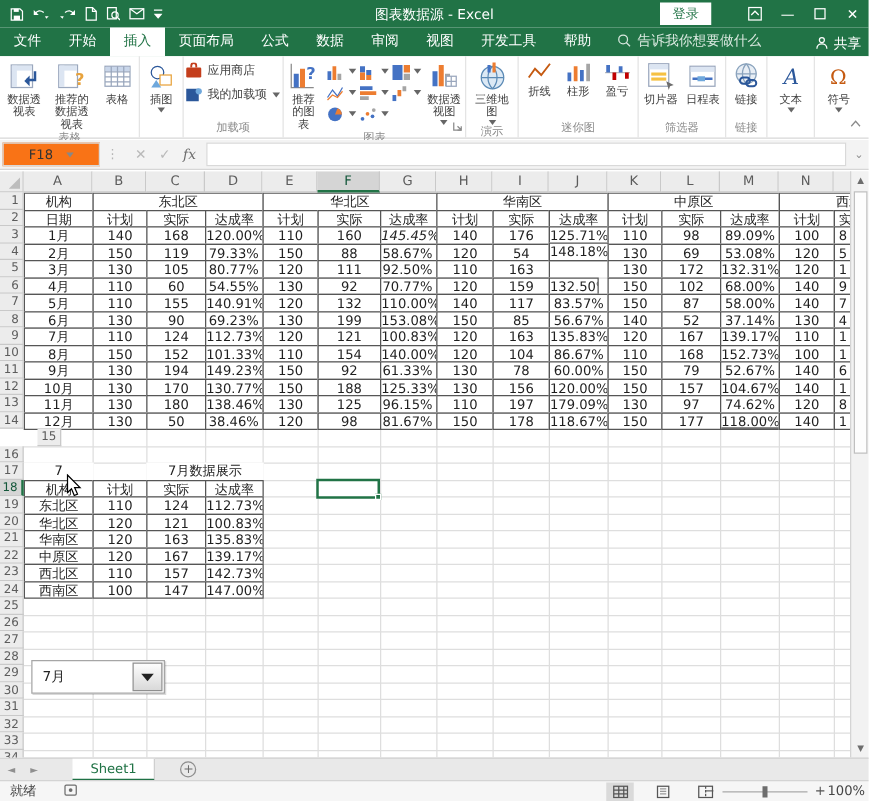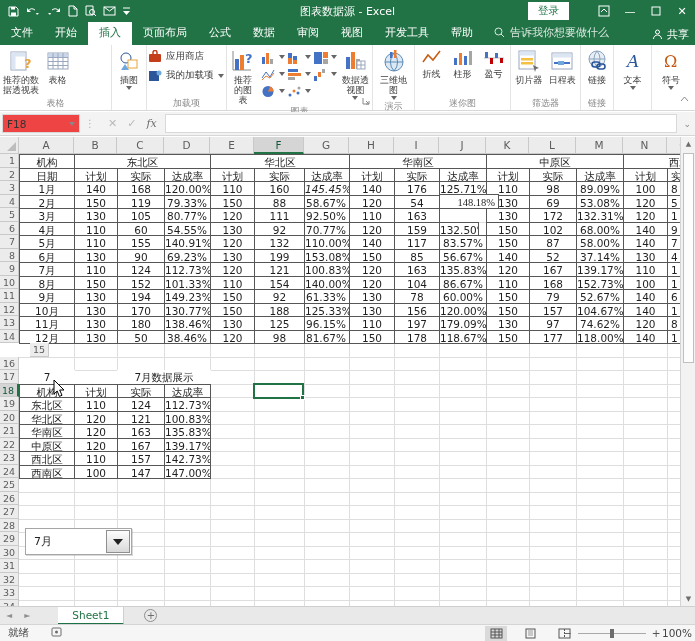--- a/index.html
+++ b/index.html
@@ -43,22 +43,22 @@
   .srow { display:flex; align-items:center; gap:4px; font-size:9.5px; color:#3f3f3f; white-space:nowrap;font-family:Liberation Mono, monospace; }
   .chartgrid { display:flex; gap:2px; padding:4px 3px 0; }
   .cgcol { display:flex; flex-direction:column; gap:3px; }
   .cgbtn { display:flex; align-items:center; gap:2px; height:14px; }
   .dlg-launch { position:absolute; right:2px; bottom:1px; }
   .collapse-chev { position:absolute; right:6px; bottom:4px; }
 
   
   #fbar { position:absolute; left:0; top:112px; width:695px; height:24px; background:#f3f3f3;
           border-bottom:1px solid #d6d6d6; display:flex; align-items:center; }
-  .namebox { width:78px; height:19px; background:#ef4444; border:1px solid #d9d9d9; margin-left:2px;
-             font-size:10.5px; color:#333; padding:2px 4px; display:flex; align-items:center; }
+  .namebox { width:78px; height:19px; background:#f97316; border:1px solid #d9d9d9; margin-left:2px;
+             font-size:10.5px; color:#333; padding:2px 20px; display:flex; align-items:center; }
   .namebox .caret-dn { margin-left:auto; border-top-color:#888; }
   .fdots { color:#b5b5b5; font-size:10px; padding:0 5px; }
   .fbtns { display:flex; gap:10px; padding:0 8px; align-items:center; }
   .fbtn { font-size:11px; color:#b9b9b9; }
   .fbtn.fx { color:#6d6d6d; font-style:italic; font-family:"DejaVu Serif",serif; }
   .finput { flex:1; height:19px; background:#fff; border:1px solid #d9d9d9; margin-right:18px; }
   .fchev { position:absolute; right:4px; top:7px; color:#8a8a8a; font-size:9px; }
 
   
   #sheet { position:absolute; left:0; top:137px; width:680px; height:469px; background:#fff; overflow:hidden; }
@@ -220,20 +220,30 @@
           <circle cx="5.5" cy="3" r="2" fill="none" stroke="#fff"></circle>
           <path d="M1.5 10c0-2.5 2-4 4-4s4 1.5 4 4" fill="none" stroke="#fff"></path>
         </svg>
       <span>共享</span>
     </span>
   </div>
 
   <div id="ribbon">
     <div class="rgroup" style="width:112px">
       <div class="gbody">
+        <div class="rbtn" style="width:37px">
+          <svg class="ric" width="24" height="24" viewBox="0 0 24 24">
+              <rect x="2" y="3" width="17" height="18" fill="#fff" stroke="#9aa7bd"></rect>
+              <rect x="2.5" y="3.5" width="16" height="4" fill="#dce5f2"></rect>
+              <rect x="2.5" y="3.5" width="4" height="17" fill="#dce5f2"></rect>
+              <path d="M21 8v7h-7" fill="none" stroke="#2b579a" stroke-width="2"></path>
+              <path d="M14 12v6h6z" fill="#2b579a" transform="rotate(45 16 15)"></path>
+            </svg>
+          <span>数据透视表</span>
+        </div>
         <div class="rbtn" style="width:40px">
           <svg class="ric" width="24" height="24" viewBox="0 0 24 24">
               <rect x="2" y="3" width="15" height="18" fill="#fff" stroke="#9aa7bd"></rect>
               <rect x="2.5" y="3.5" width="14" height="4" fill="#dce5f2"></rect>
               <rect x="2.5" y="3.5" width="4" height="17" fill="#dce5f2"></rect>
               <text x="15" y="19" font-size="13" fill="#e8a33d" font-family="DejaVu Sans,sans-serif" font-weight="bold">?</text>
             </svg>
           <span>推荐的数据透视表</span>
         </div>
         <div class="rbtn" style="width:33px">
@@ -686,21 +696,21 @@
       <div class="cell b l" style="left: 667px; top: 57.5px; width: 35px; height: 14.5px;">5</div>
       <div class="cell b c" style="left: 19px; top: 71px; width: 56px; height: 14.5px;">3月</div>
       <div class="cell b c" style="left: 74px; top: 71px; width: 44px; height: 14.5px;">130</div>
       <div class="cell b c" style="left: 117px; top: 71px; width: 48px; height: 14.5px;">105</div>
       <div class="cell b r" style="left: 164px; top: 71px; width: 47px; height: 14.5px;">80.77%</div>
       <div class="cell b c" style="left: 210px; top: 71px; width: 45px; height: 14.5px;">120</div>
       <div class="cell b c" style="left: 254px; top: 71px; width: 51px; height: 14.5px;">111</div>
       <div class="cell b r" style="left: 304px; top: 71px; width: 46px; height: 14.5px;">92.50%</div>
       <div class="cell b c" style="left: 349px; top: 71px; width: 46px; height: 14.5px;">110</div>
       <div class="cell b c" style="left: 394px; top: 71px; width: 46px; height: 14.5px;">163</div>
-      <div class="cell b r" style="left: 439px; top: 57px; width: 60px; height: 14.5px; font-family: Liberation Serif, serif;">148.18%</div>
+      <div class="cell b r" style="left: 439px; top: 57px; width: 48px; height: 14.5px;">148.18%</div>
       <div class="cell b c" style="left: 486px; top: 71px; width: 44px; height: 14.5px;">130</div>
       <div class="cell b c" style="left: 529px; top: 71px; width: 48px; height: 14.5px;">172</div>
       <div class="cell b r" style="left: 576px; top: 71px; width: 48px; height: 14.5px;">132.31%</div>
       <div class="cell b c" style="left: 623px; top: 71px; width: 45px; height: 14.5px;">120</div>
       <div class="cell b l" style="left: 667px; top: 71px; width: 35px; height: 14.5px;">1</div>
       <div class="cell b c" style="left: 19px; top: 84.5px; width: 56px; height: 14.5px;">4月</div>
       <div class="cell b c" style="left: 74px; top: 84.5px; width: 44px; height: 14.5px;">110</div>
       <div class="cell b c" style="left: 117px; top: 84.5px; width: 48px; height: 14.5px;">60</div>
       <div class="cell b r" style="left: 164px; top: 84.5px; width: 47px; height: 14.5px;">54.55%</div>
       <div class="cell b c" style="left: 210px; top: 84.5px; width: 45px; height: 14.5px;">130</div>

